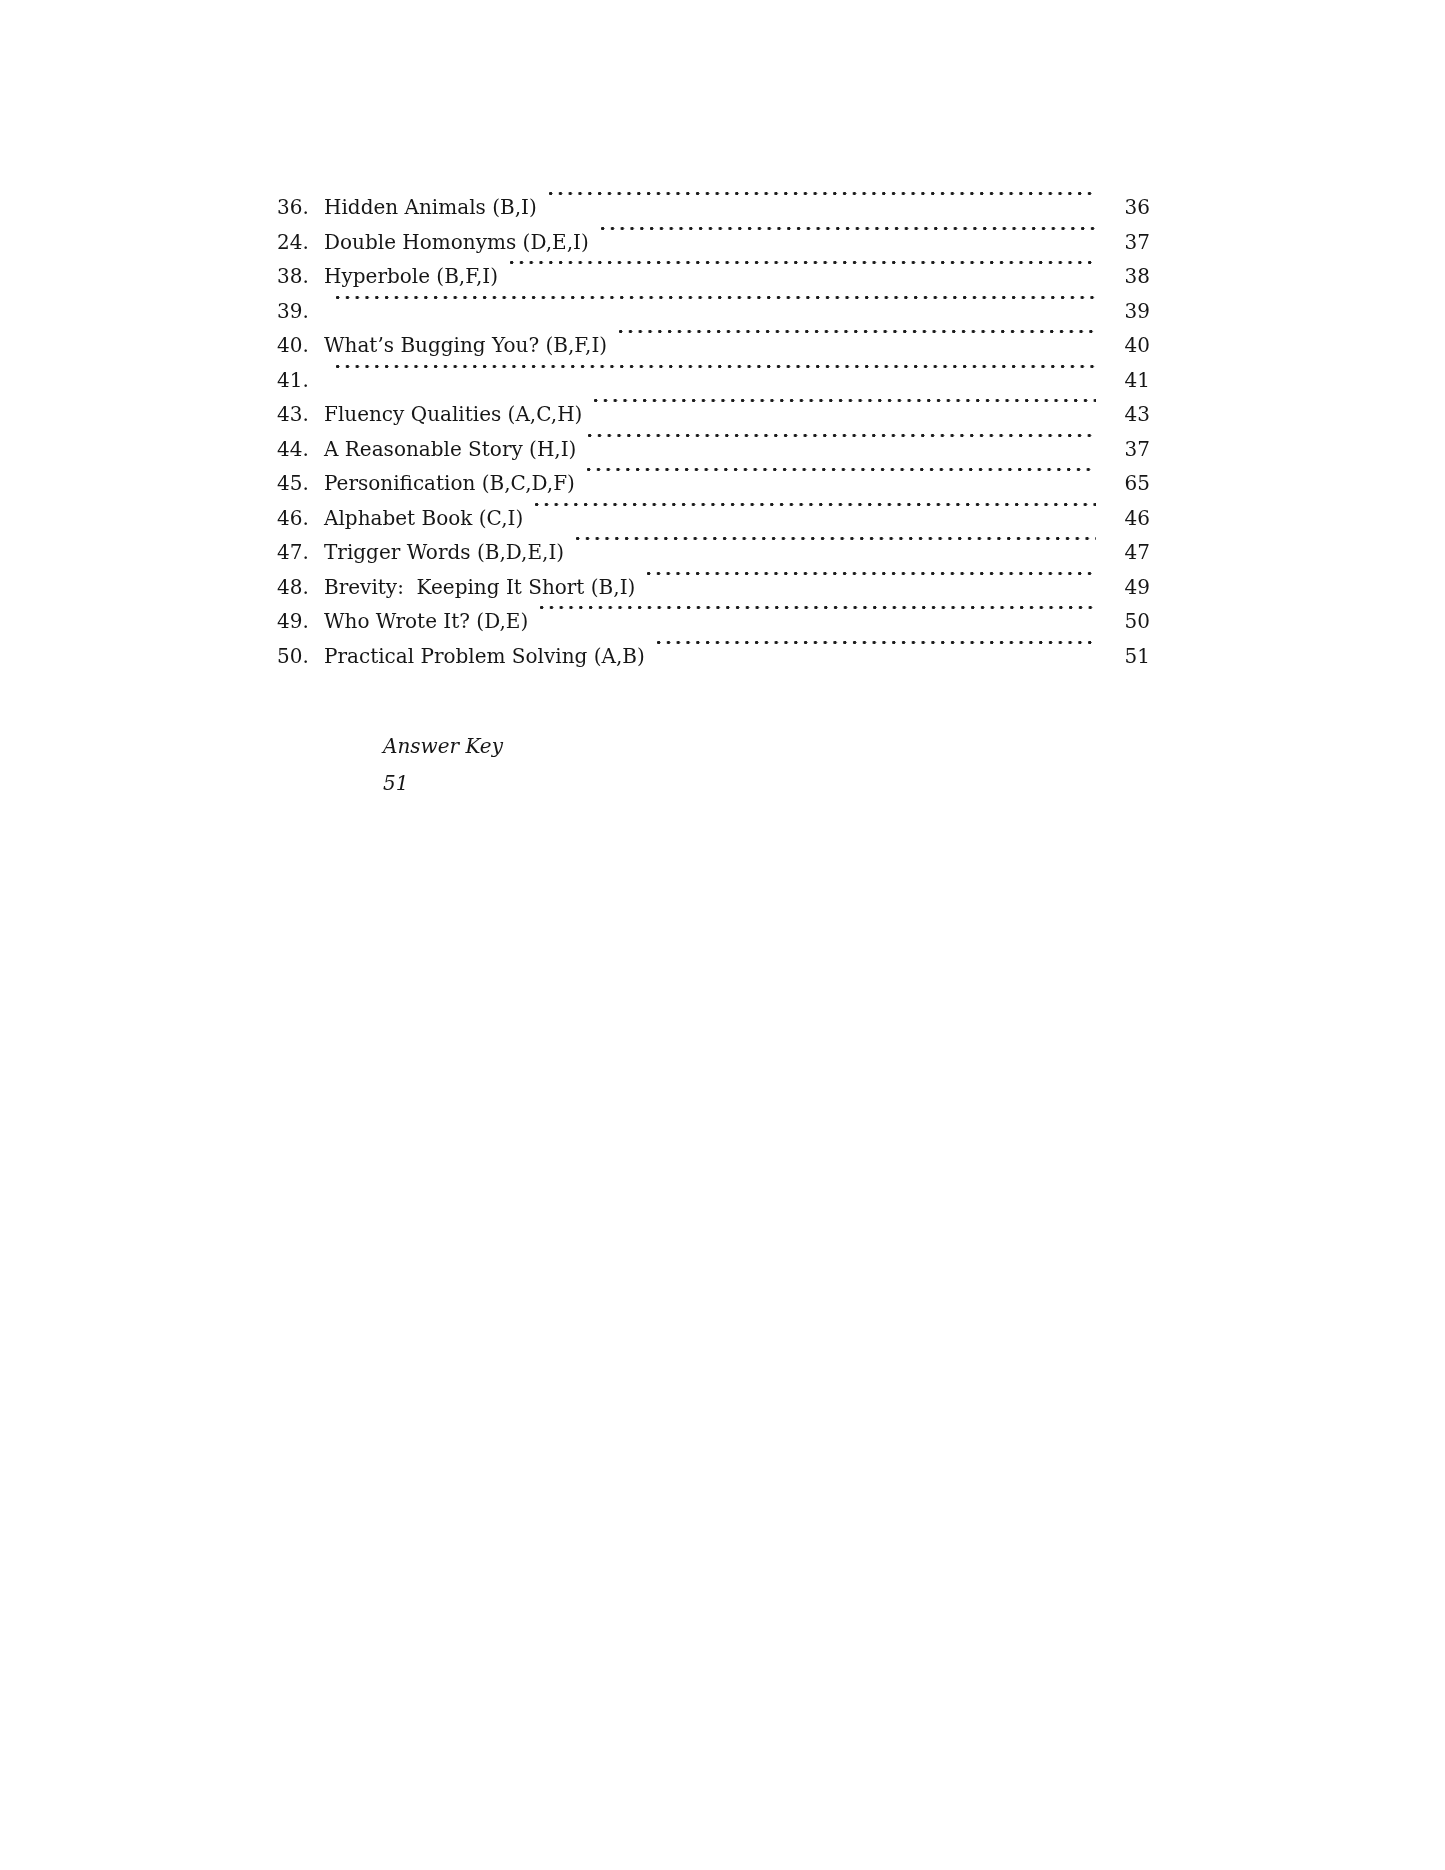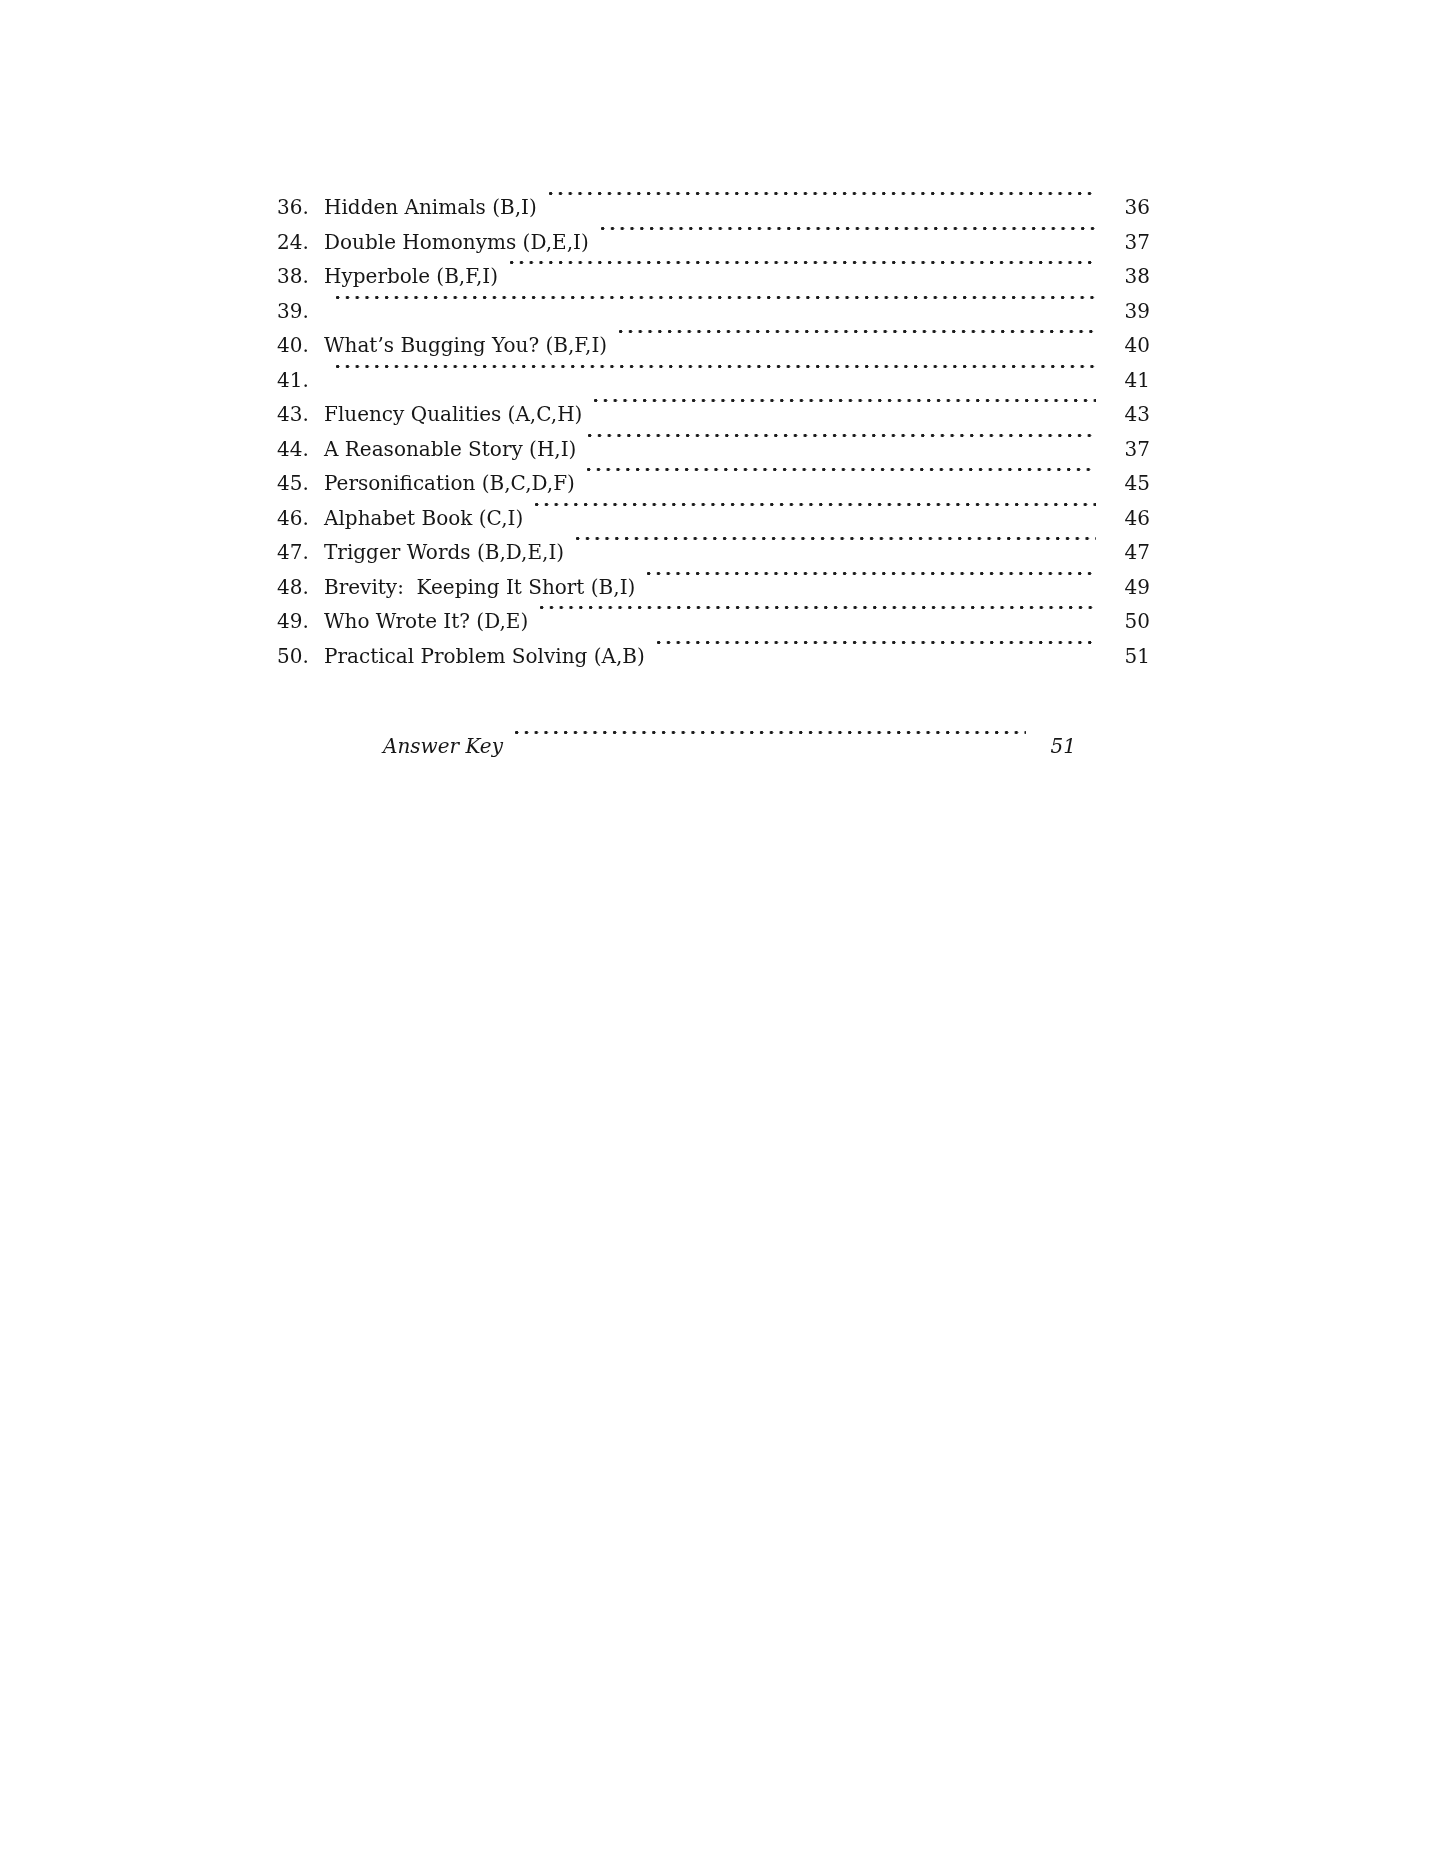--- a/index.html
+++ b/index.html
@@ -45,20 +45,21 @@
   }
   .page {
     flex: 0 0 44px;
     text-align: right;
   }
   .answer-row {
     margin-top: 56px;
     margin-left: 106px;
     margin-right: 74px;
     font-style: italic;
+    flex-direction: column;
   }
   .answer-row .page {
     flex: 0 0 40px;
   }
 </style>
 </head>
 <body>
 
 <div class="toc">
   <div id="toc-rows">
@@ -114,21 +115,21 @@
     <span class="num">44.</span>
     <span class="title">A Reasonable Story (H,I)</span>
     <span class="leader"></span>
     <span class="page">37</span>
   </div>
 
   <div class="row">
     <span class="num">45.</span>
     <span class="title">Personification (B,C,D,F)</span>
     <span class="leader"></span>
-    <span class="page">45</span>
+    <span class="page">65</span>
   </div>
 
   <div class="row">
     <span class="num">46.</span>
     <span class="title">Alphabet Book (C,I)</span>
     <span class="leader"></span>
     <span class="page">46</span>
   </div>
 
   <div class="row">

